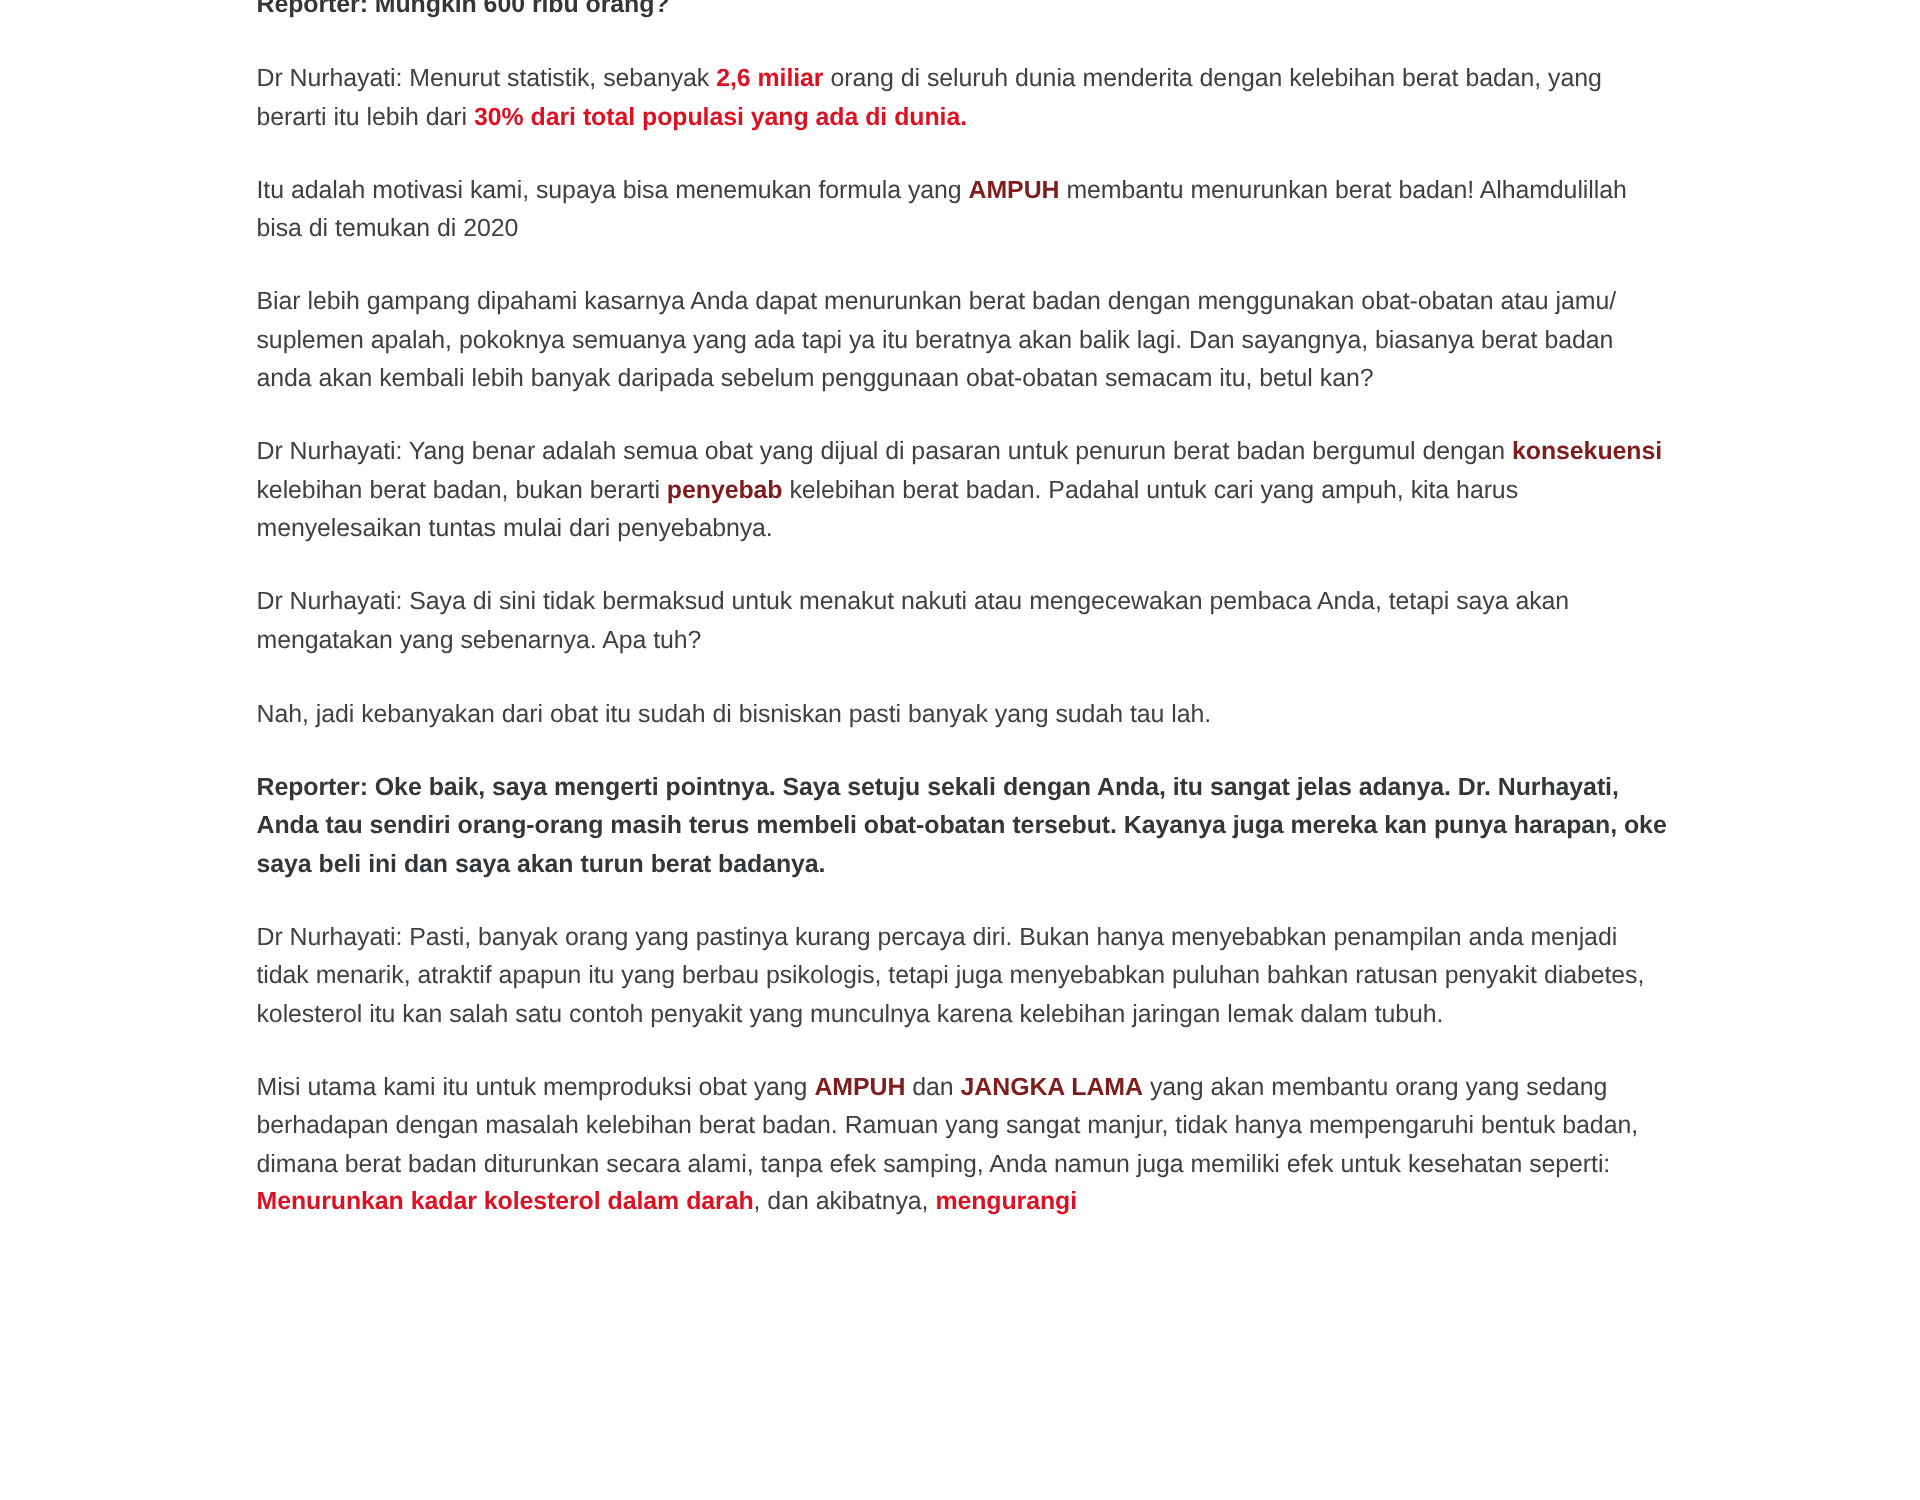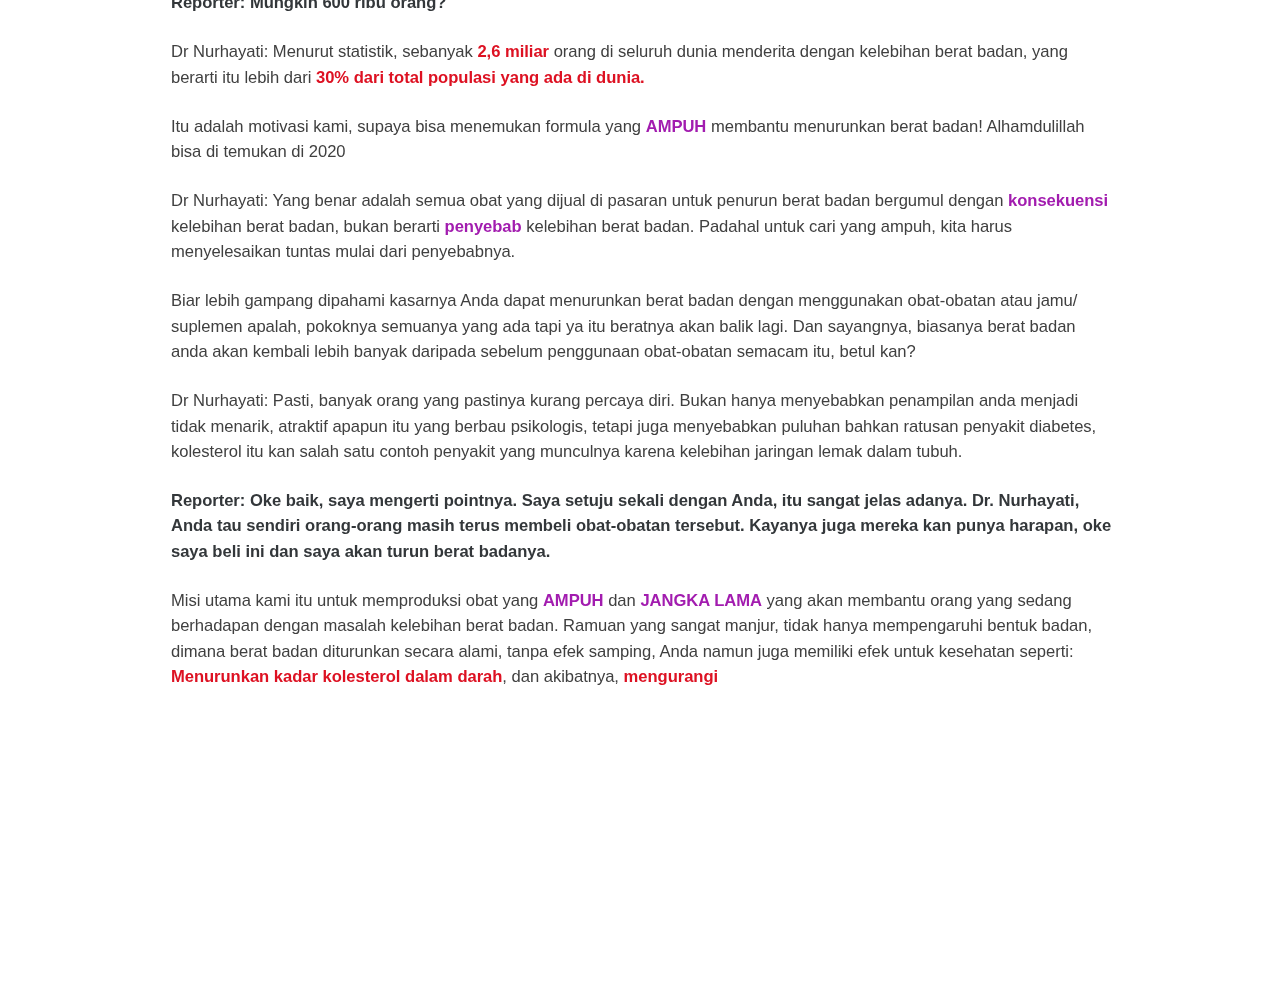--- a/index.html
+++ b/index.html
@@ -41,36 +41,38 @@
   }
 
   p.para.bold {
     font-weight: 700;
     color: #33373a;
   }
 
   
   .b {
     font-weight: 700;
-    color: #a21caf;
+    color: #7f1d1d;
   }
   .red {
     color: #dd1122;
     font-weight: 700;
     margin-top: 48px;
   }
   .para.bold .b { color: inherit; }
 </style>
 </head>
 <body>
 
 <div id="article-viewport">
   <article id="article-body">
       <p class="para bold"><span class="b">Reporter: Mungkin 600 ribu orang?</span></p>
       <p class="para"><span>Dr Nurhayati: Menurut statistik, sebanyak </span><span class="red">2,6 miliar</span><span> orang di seluruh dunia menderita dengan kelebihan berat badan, yang berarti itu lebih dari </span><span class="red">30% dari total populasi yang ada di dunia.</span></p>
       <p class="para"><span>Itu adalah motivasi kami, supaya bisa menemukan formula yang </span><span class="b">AMPUH</span><span> membantu menurunkan berat badan! Alhamdulillah bisa di temukan di 2020</span></p>
+      <p class="para"><span>Biar lebih gampang dipahami kasarnya Anda dapat menurunkan berat badan dengan menggunakan obat-obatan atau jamu/ suplemen apalah, pokoknya semuanya yang ada tapi ya itu beratnya akan balik lagi. Dan sayangnya, biasanya berat badan anda akan kembali lebih banyak daripada sebelum penggunaan obat-obatan semacam itu, betul kan?</span></p>
       <p class="para"><span>Dr Nurhayati: Yang benar adalah semua obat yang dijual di pasaran untuk penurun berat badan bergumul dengan </span><span class="b">konsekuensi</span><span> kelebihan berat badan, bukan berarti </span><span class="b">penyebab</span><span> kelebihan berat badan. Padahal untuk cari yang ampuh, kita harus menyelesaikan tuntas mulai dari penyebabnya.</span></p>
-      <p class="para"><span>Biar lebih gampang dipahami kasarnya Anda dapat menurunkan berat badan dengan menggunakan obat-obatan atau jamu/ suplemen apalah, pokoknya semuanya yang ada tapi ya itu beratnya akan balik lagi. Dan sayangnya, biasanya berat badan anda akan kembali lebih banyak daripada sebelum penggunaan obat-obatan semacam itu, betul kan?</span></p>
+      <p class="para"><span>Dr Nurhayati: Saya di sini tidak bermaksud untuk menakut nakuti atau mengecewakan pembaca Anda, tetapi saya akan mengatakan yang sebenarnya. Apa tuh?</span></p>
+      <p class="para"><span>Nah, jadi kebanyakan dari obat itu sudah di bisniskan pasti banyak yang sudah tau lah.</span></p>
+      <p class="para bold"><span class="b">Reporter: Oke baik, saya mengerti pointnya. Saya setuju sekali dengan Anda, itu sangat jelas adanya. Dr. Nurhayati, Anda tau sendiri orang-orang masih terus membeli obat-obatan tersebut. Kayanya juga mereka kan punya harapan, oke saya beli ini dan saya akan turun berat badanya.</span></p>
       <p class="para"><span>Dr Nurhayati: Pasti, banyak orang yang pastinya kurang percaya diri. Bukan hanya menyebabkan penampilan anda menjadi tidak menarik, atraktif apapun itu yang berbau psikologis, tetapi juga menyebabkan puluhan bahkan ratusan penyakit diabetes, kolesterol itu kan salah satu contoh penyakit yang munculnya karena kelebihan jaringan lemak dalam tubuh.</span></p>
-      <p class="para bold"><span class="b">Reporter: Oke baik, saya mengerti pointnya. Saya setuju sekali dengan Anda, itu sangat jelas adanya. Dr. Nurhayati, Anda tau sendiri orang-orang masih terus membeli obat-obatan tersebut. Kayanya juga mereka kan punya harapan, oke saya beli ini dan saya akan turun berat badanya.</span></p>
       <p class="para"><span>Misi utama kami itu untuk memproduksi obat yang </span><span class="b">AMPUH</span><span> dan </span><span class="b">JANGKA LAMA</span><span> yang akan membantu orang yang sedang berhadapan dengan masalah kelebihan berat badan. Ramuan yang sangat manjur, tidak hanya mempengaruhi bentuk badan, dimana berat badan diturunkan secara alami, tanpa efek samping, Anda namun juga memiliki efek untuk kesehatan seperti: </span><span class="red">Menurunkan kadar kolesterol dalam darah</span><span>, dan akibatnya, </span><span class="red">mengurangi</span></p>
     </article>
 </div>
 
 </body></html>

